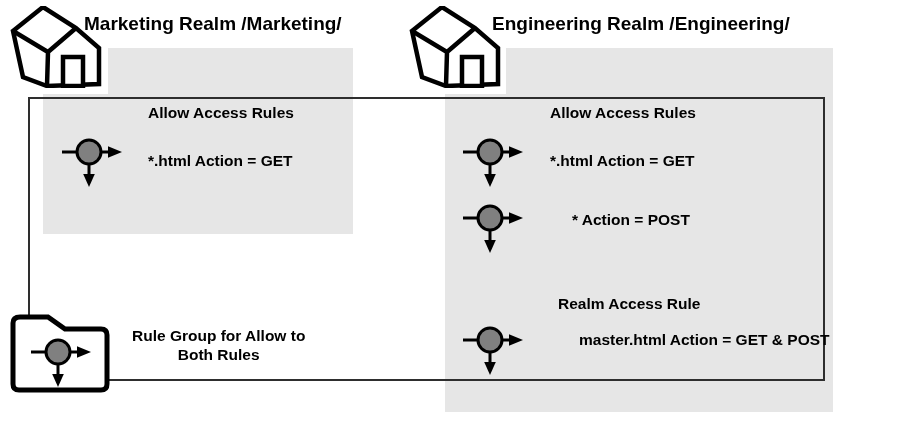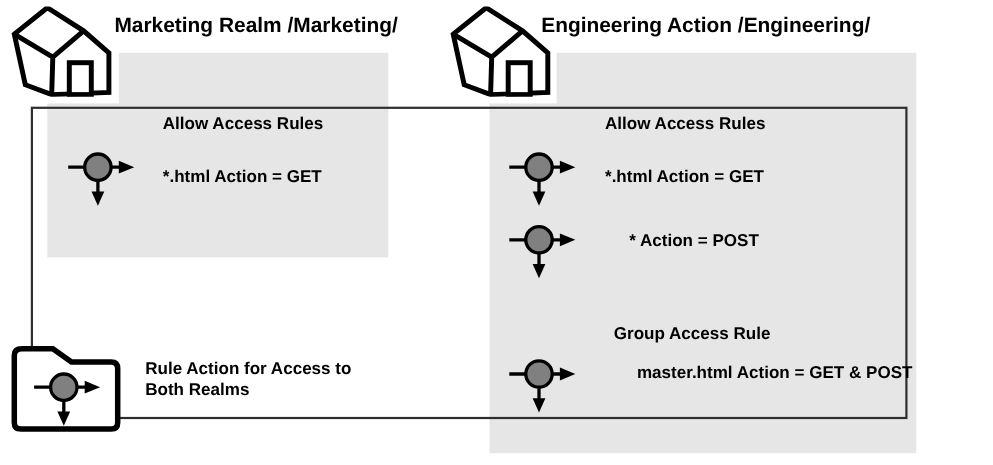--- a/index.html
+++ b/index.html
@@ -34,29 +34,30 @@
   .house-engineering { left: 409px; top: 6px; }
 
   .realm-title {
     position: absolute;
     font-size: 19px;
     font-weight: bold;
     line-height: 1.15;
     white-space: nowrap;
     letter-spacing: 0px;
   }
-  .title-marketing   { left: 104px; top: 13px; }
+  .title-marketing   { left: 84px; top: 13px; }
   .title-engineering { left: 492px; top: 13px; }
 
   .rule-heading, .rule-text, .rule-group-label {
     position: absolute;
     font-size: 15.5px;
     font-weight: bold;
     line-height: 1.2;
     white-space: nowrap;
+    text-align: center;
   }
   .h-allow-m  { left: 148px; top: 104px; }
   .r-get-m    { left: 148px; top: 152px; }
   .h-allow-e  { left: 550px; top: 104px; }
   .r-get-e    { left: 550px; top: 152px; }
   .r-post-e   { left: 550px; top: 211px; margin-left: 22px; }
   .h-deny-e   { left: 558px; top: 295px; }
   .r-master-e { left: 554px; top: 331px; margin-left: 25px; }
 
   .rule-group-label { left: 132px; top: 326px; line-height: 19px; }
@@ -106,48 +107,48 @@
     <path class="shape-stroke" stroke-width="4.5" d="M3,25 L38,46 L37,80 M38,46 L66,22"></path>
     <rect class="shape-white" stroke-width="4.5" x="53" y="51" width="20" height="29"></rect>
   </svg>
   <svg class="house-icon house-engineering" viewBox="0 0 92 82">
     <path class="shape-white" stroke-width="4.5" d="M3,25 L33,1 L66,22 L89,42 L89,78 L37,80 L13,71 Z"></path>
     <path class="shape-stroke" stroke-width="4.5" d="M3,25 L38,46 L37,80 M38,46 L66,22"></path>
     <rect class="shape-white" stroke-width="4.5" x="53" y="51" width="20" height="29"></rect>
   </svg>
 
   <div class="realm-title title-marketing">Marketing Realm /Marketing/</div>
-  <div class="realm-title title-engineering">Engineering Action /Engineering/</div>
+  <div class="realm-title title-engineering">Engineering Realm /Engineering/</div>
 
   <div class="rule-heading h-allow-m">Allow Access Rules</div>
   <svg class="rule-node node-m" viewBox="0 0 65 55">
     <use href="#rule-node-glyph"></use>
   </svg>
   <div class="rule-text r-get-m">*.html Action = GET</div>
 
   <div class="rule-heading h-allow-e">Allow Access Rules</div>
   <svg class="rule-node node-e1" viewBox="0 0 65 55">
     <use href="#rule-node-glyph"></use>
   </svg>
   <div class="rule-text r-get-e">*.html Action = GET</div>
   <svg class="rule-node node-e2" viewBox="0 0 65 55">
     <use href="#rule-node-glyph"></use>
   </svg>
   <div class="rule-text r-post-e">* Action = POST</div>
 
-  <div class="rule-heading h-deny-e">Group Access Rule</div>
+  <div class="rule-heading h-deny-e">Realm Access Rule</div>
   <svg class="rule-node node-e3" viewBox="0 0 65 55">
     <use href="#rule-node-glyph"></use>
   </svg>
   <div class="rule-text r-master-e">master.html Action = GET &amp; POST</div>
 
   <svg class="folder-icon" viewBox="0 0 104 82">
     <path class="shape-white" stroke-width="5" d="M12,5 L40,5 L57,17 L93,17 Q99,17 99,23 L99,72 Q99,78 93,78 L11,78 Q5,78 5,72 L5,11 Q5,5 12,5 Z"></path>
   </svg>
   <svg class="rule-node node-rg" viewBox="0 0 65 55">
     <use href="#rule-node-glyph"></use>
   </svg>
   <div class="rule-group-label">
-    <div>Rule Action for Access to</div>
-    <div>Both Realms</div>
+    <div>Rule Group for Allow to</div>
+    <div>Both Rules</div>
   </div>
 
 </div>
 
 </body></html>

